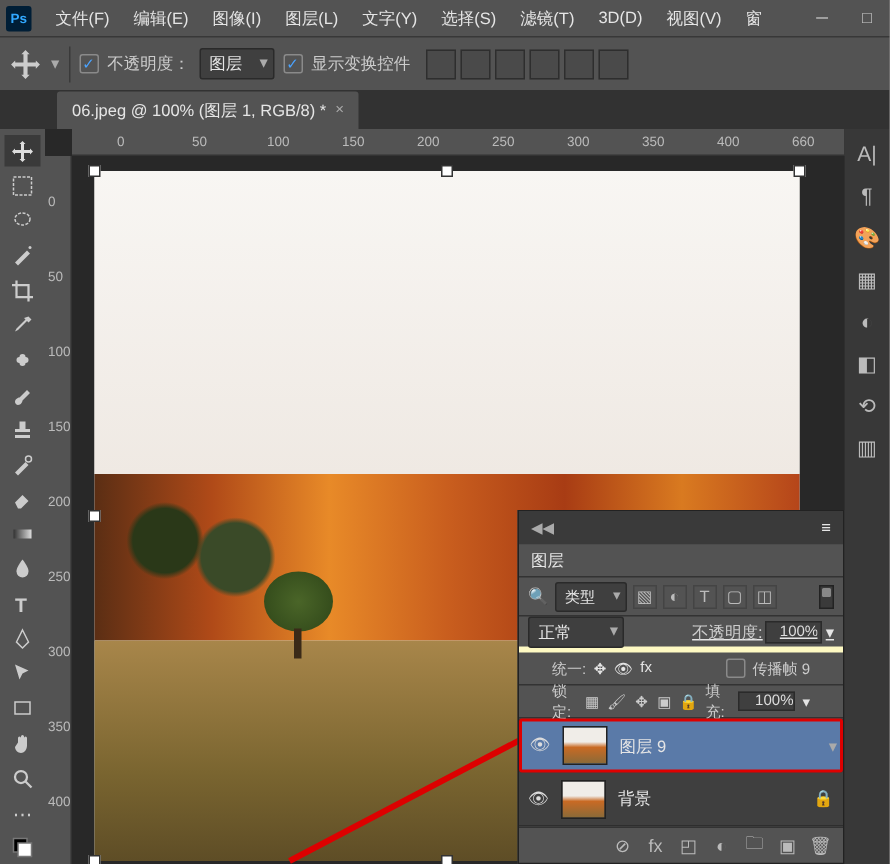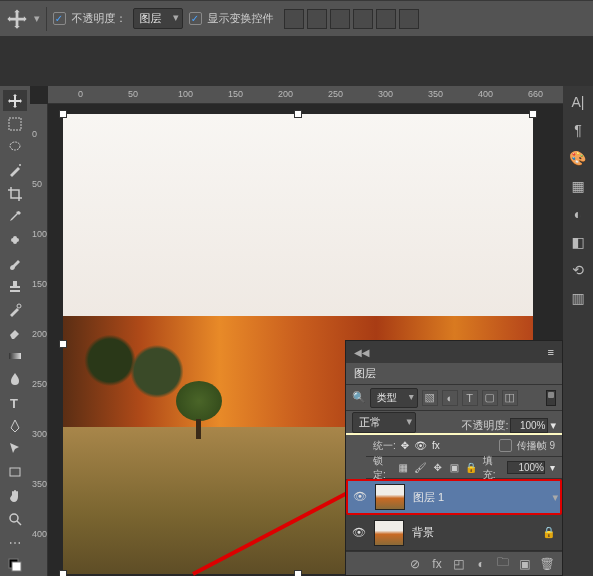--- a/index.html
+++ b/index.html
@@ -59,41 +59,58 @@
 
 .layers { position:absolute; right:30px; bottom:0; width:218px; background:#535353; border:1px solid #222; font-size:11px; }
 .layers-hdr { height:22px; background:#3a3a3a; display:flex; align-items:center; padding:0 8px; justify-content:space-between; }
 .layers-hdr .collapse { font-size:10px; color:#aaa; }
 .layers-tab { height:22px; display:flex; align-items:center; padding:0 8px; background:#535353; border-bottom:1px solid #333; }
 .filter-row { height:26px; display:flex; align-items:center; padding:0 6px; gap:4px; border-bottom:1px solid #333; }
 .filter-row .sel { min-width:48px; font-size:10px; }
 .filter-icon { width:16px; height:16px; display:flex; align-items:center; justify-content:center; color:#bbb; border:1px solid #444; }
 .filter-toggle { width:10px; height:16px; background:#3a3a3a; border:1px solid #222; margin-left:auto; position:relative; }
 .filter-toggle::after{content:"";position:absolute;left:1px;top:1px;width:6px;height:6px;background:#888;border-radius:1px;}
-.blend-row { height:24px; display:flex; align-items:flex-end; padding:0 6px; gap:6px; border-bottom:2px solid #fef9c3; }
+.blend-row { height:24px; display:flex; align-items:center; padding:0 6px; gap:6px; border-bottom:4px solid #fef9c3; }
 .blend-row .sel { min-width:64px; }
-.opv { display:flex; align-items:center; gap:2px; margin-left:auto; }
+.opv { display:flex; align-items:center; gap:2px; margin-left:auto;text-decoration:underline; }
 .opv input { width:38px; background:#3f3f3f; border:1px solid #2a2a2a; color:#ddd; font-size:10px; padding:1px 2px; text-align:right; }
 .lbl { color:#ccc; }
-.unify-row,.lock-row { height:22px; display:flex; align-items:center; padding:0 7px; gap:5px; border-bottom:1px solid #333; font-size:10px;margin-left:20px; }
+.unify-row,.lock-row { height:22px; display:flex; align-items:center; padding:0 22px; gap:5px; border-bottom:1px solid #333; font-size:10px; }
 .lock-row .mini { width:14px; height:14px; display:flex; align-items:center; justify-content:center; color:#ccc; }
 .layer-list { background:#3f3f3f; }
 .layer { height:36px; display:flex; align-items:center; padding:0 6px; gap:8px; border-bottom:1px solid #2e2e2e; }
 .layer.sel { background:#5a7aa8; outline:2px solid #d00; outline-offset:-2px; }
 .eye { width:14px; height:14px; color:#ddd; }
 .thumb { width:30px; height:26px; background:linear-gradient(#f0ede8 40%,#c96a24 55%,#8a6a38 100%); border:1px solid #222; }
 .lock { margin-left:auto; color:#ccc; }
 .layers-foot { height:24px; background:#535353; display:flex; align-items:center; justify-content:flex-end; gap:8px; padding:0 8px; border-top:1px solid #333; color:#bbb; }
 .layers-foot span{font-size:12px; display:flex; width:14px; justify-content:center;}
 </style>
 </head>
 <body>
 
 <div class="app">
 
+  <div class="menubar">
+    <div class="ps-icon">Ps</div>
+    <div class="menu-item">文件(F)</div>
+    <div class="menu-item">编辑(E)</div>
+    <div class="menu-item">图像(I)</div>
+    <div class="menu-item">图层(L)</div>
+    <div class="menu-item">文字(Y)</div>
+    <div class="menu-item">选择(S)</div>
+    <div class="menu-item">滤镜(T)</div>
+    <div class="menu-item">3D(D)</div>
+    <div class="menu-item">视图(V)</div>
+    <div class="menu-item">窗</div>
+    <div class="wctrl">
+      <span>─</span>
+      <span>□</span>
+    </div>
+  </div>
 
   <div class="optbar">
     <div class="opt-icon">
       <svg viewBox="0 0 16 16">
           <path d="M8 1l2 2h-1v4h4v-1l2 2-2 2v-1h-4v4h1l-2 2-2-2h1v-4H3v1L1 8l2-2v1h4V3H6z" fill="#ccc"></path>
         </svg>
     </div>
     <span style="color:#aaa">▾</span>
     <div class="opt-sep"></div>
     <span class="check on"></span>
@@ -104,20 +121,26 @@
     <div class="alignbtns">
       <div></div>
       <div></div>
       <div></div>
       <div></div>
       <div></div>
       <div></div>
     </div>
   </div>
 
+  <div class="tabbar">
+    <div class="tab">
+      <span>06.jpeg @ 100% (图层 1, RGB/8) *</span>
+      <span class="x">×</span>
+    </div>
+  </div>
 
   <div class="wk">
 
     <div class="tools">
       <div class="tool active">
           <svg viewBox="0 0 16 16">
             <path d="M8 1l2 2h-1v4h4v-1l2 2-2 2v-1h-4v4h1l-2 2-2-2h1v-4H3v1L1 8l2-2v1h4V3H6z" fill="#ddd"></path>
           </svg>
         </div>
       <div class="tool">
@@ -327,21 +350,21 @@
         <span class="mini">▣</span>
         <span class="mini">🔒</span>
         <span class="lbl" style="margin-left:auto">填充:</span>
         <input style="width: 38px; background: rgb(63, 63, 63); border: 1px solid rgb(42, 42, 42); color: rgb(221, 221, 221); font-size: 10px; text-align: right;" value="100%">
         <span>▾</span>
       </div>
       <div class="layer-list">
         <div class="layer sel">
           <span class="eye">👁</span>
           <div class="thumb"></div>
-          <span>图层 1</span>
+          <span>图层 9</span>
         </div>
         <div class="layer">
           <span class="eye">👁</span>
           <div class="thumb"></div>
           <span>背景</span>
           <span class="lock">🔒</span>
         </div>
       </div>
       <div class="layers-foot">
         <span>⊘</span>

